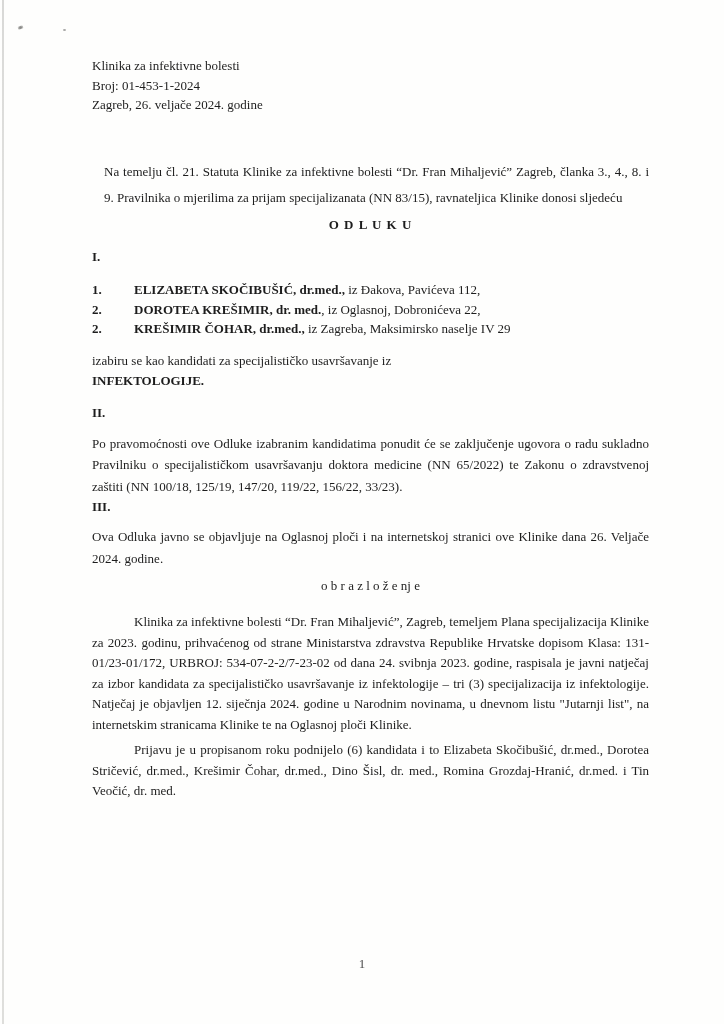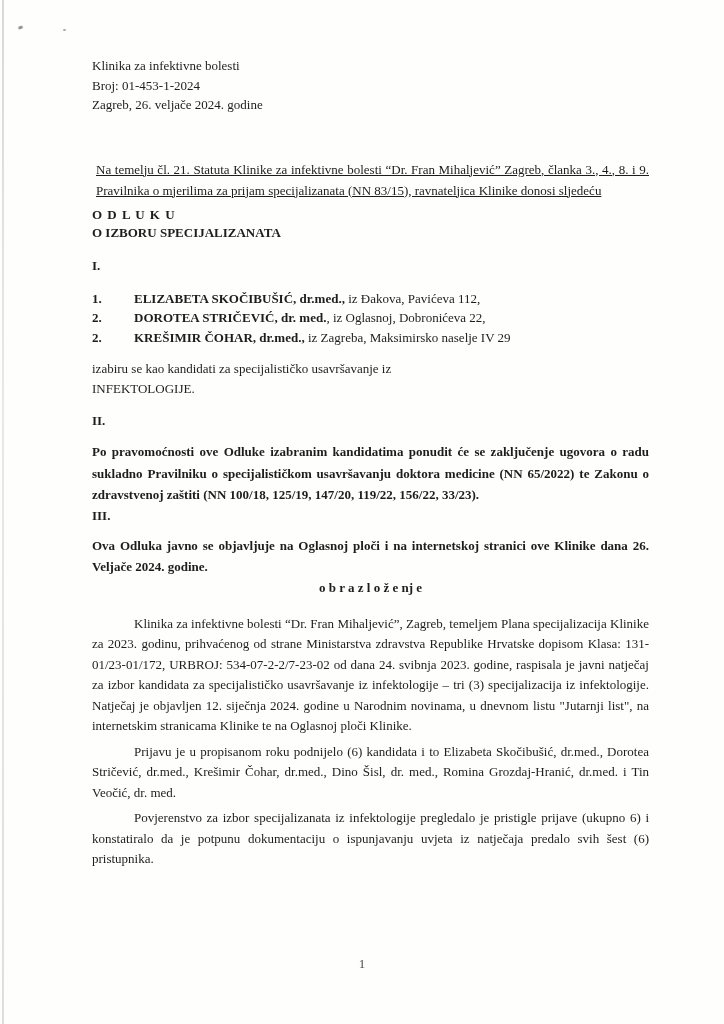--- a/index.html
+++ b/index.html
@@ -19,37 +19,37 @@
   }
   .speck{position:absolute;background:#8a8a88;border-radius:50%;filter:blur(.4px);}
   .speck.s1{left:18px;top:26px;width:5px;height:3px;transform:rotate(-20deg);}
   .speck.s2{left:63px;top:29px;width:3px;height:2px;opacity:.75;}
   .content{
     position:absolute;left:92px;top:56px;width:557px;
     font-size:13px;line-height:20px;
   }
   .letterhead div{line-height:19.5px;}
   .preamble{
-    margin:44px 0 0 4px;line-height:21px;text-align:justify;text-decoration:underline;
+    margin:44px 0 0 12px;line-height:26px;text-align:justify;
   }
-  .title{margin-top:5px;text-align:left;font-weight:700;line-height:18.5px;}
+  .title{margin-top:5px;text-align:center;font-weight:700;line-height:18.5px;}
   .title .t1{letter-spacing:1px;}
   .sec-h{font-weight:700;}
   .sec-h.h1{margin-top:13px;}
   .sec-h.h2{margin-top:12px;}
   .sec-h.h3{margin-top:0;}
   .cand-list{margin-top:13px;}
   .cand{display:flex;line-height:19.5px;}
   .cand .num{width:42px;flex:0 0 42px;font-weight:700;}
   .cand b{font-weight:700;}
   .closing{margin:12px 0 0 0;line-height:20px;}
-  .closing b{font-weight:400;}
-  .sec-body{margin:10px 0 0 0;line-height:21.5px;text-align:justify;font-weight:bold;}
+  .closing b{font-weight:700;}
+  .sec-body{margin:10px 0 0 0;line-height:21.5px;text-align:justify;}
   .sec-body.b3{margin-top:9px;}
-  .rat-h{margin-top:0;text-align:center;font-weight:700;}
+  .rat-h{margin-top:7px;text-align:center;font-weight:400;}
   .rat-p{margin:16px 0 0 0;line-height:20.5px;text-align:justify;text-indent:42px;font-family:Liberation Serif, serif;}
   .rat-p.p2,.rat-p.p3{margin-top:5px;}
   .page-number{
     position:absolute;left:0;top:956px;width:724px;
     text-align:center;font-size:13px;color:#4d4d4d;
   }
 </style>
 </head>
 <body>
 
@@ -63,33 +63,32 @@
     <div class="letterhead">
       <div>Klinika za infektivne bolesti</div>
       <div>Broj: 01-453-1-2024</div>
       <div>Zagreb, 26. veljače 2024. godine</div>
     </div>
 
     <p class="preamble">Na temelju čl. 21. Statuta Klinike za infektivne bolesti “Dr. Fran Mihaljević” Zagreb, članka 3., 4., 8. i 9. Pravilnika o mjerilima za prijam specijalizanata (NN 83/15), ravnateljica Klinike donosi sljedeću</p>
 
     <div class="title">
       <div class="t1">O D L U K U</div>
-      <div class="t2">O IZBORU SPECIJALIZANATA</div>
     </div>
 
     <div class="sec-h h1">I.</div>
 
     <div class="cand-list">
       <div class="cand">
         <span class="num">1.</span>
         <span class="cand-text"><b>ELIZABETA SKOČIBUŠIĆ, dr.med.,</b><span> iz Đakova, Pavićeva 112,</span></span>
       </div>
       <div class="cand">
         <span class="num">2.</span>
-        <span class="cand-text"><b>DOROTEA STRIČEVIĆ, dr. med.</b><span>, iz Oglasnoj, Dobronićeva 22,</span></span>
+        <span class="cand-text"><b>DOROTEA KREŠIMIR, dr. med.</b><span>, iz Oglasnoj, Dobronićeva 22,</span></span>
       </div>
       <div class="cand">
         <span class="num">2.</span>
         <span class="cand-text"><b>KREŠIMIR ČOHAR, dr.med.,</b><span> iz Zagreba, Maksimirsko naselje IV 29</span></span>
       </div>
     </div>
 
     <p class="closing">
       <span>izabiru se kao kandidati za specijalističko usavršavanje iz</span><br>
       <b>INFEKTOLOGIJE.</b>
@@ -97,18 +96,17 @@
 
     <div class="sec-h h2">II.</div>
     <p class="sec-body b2">Po pravomoćnosti ove Odluke izabranim kandidatima ponudit će se zaključenje ugovora o radu sukladno Pravilniku o specijalističkom usavršavanju doktora medicine (NN 65/2022) te Zakonu o zdravstvenoj zaštiti (NN 100/18, 125/19, 147/20, 119/22, 156/22, 33/23).</p>
 
     <div class="sec-h h3">III.</div>
     <p class="sec-body b3">Ova Odluka javno se objavljuje na Oglasnoj ploči i na internetskoj stranici ove Klinike dana 26. Veljače 2024. godine.</p>
 
     <div class="rat-h">o b r a z l o ž e nj e</div>
     <p class="rat-p p1">Klinika za infektivne bolesti “Dr. Fran Mihaljević”, Zagreb, temeljem Plana specijalizacija Klinike za 2023. godinu, prihvaćenog od strane Ministarstva zdravstva Republike Hrvatske dopisom Klasa: 131-01/23-01/172, URBROJ: 534-07-2-2/7-23-02 od dana 24. svibnja 2023. godine, raspisala je javni natječaj za izbor kandidata za specijalističko usavršavanje iz infektologije – tri (3) specijalizacija iz infektologije. Natječaj je objavljen 12. siječnja 2024. godine u Narodnim novinama, u dnevnom listu "Jutarnji list", na internetskim stranicama Klinike te na Oglasnoj ploči Klinike.</p>
     <p class="rat-p p2">Prijavu je u propisanom roku podnijelo (6) kandidata i to Elizabeta Skočibušić, dr.med., Dorotea Stričević, dr.med., Krešimir Čohar, dr.med., Dino Šisl, dr. med., Romina Grozdaj-Hranić, dr.med. i Tin Veočić, dr. med.</p>
-    <p class="rat-p p3">Povjerenstvo za izbor specijalizanata iz infektologije pregledalo je pristigle prijave (ukupno 6) i konstatiralo da je potpunu dokumentaciju o ispunjavanju uvjeta iz natječaja predalo svih šest (6) pristupnika.</p>
 
   </div>
 
   <div class="page-number">1</div>
 </div>
 
 </body></html>

